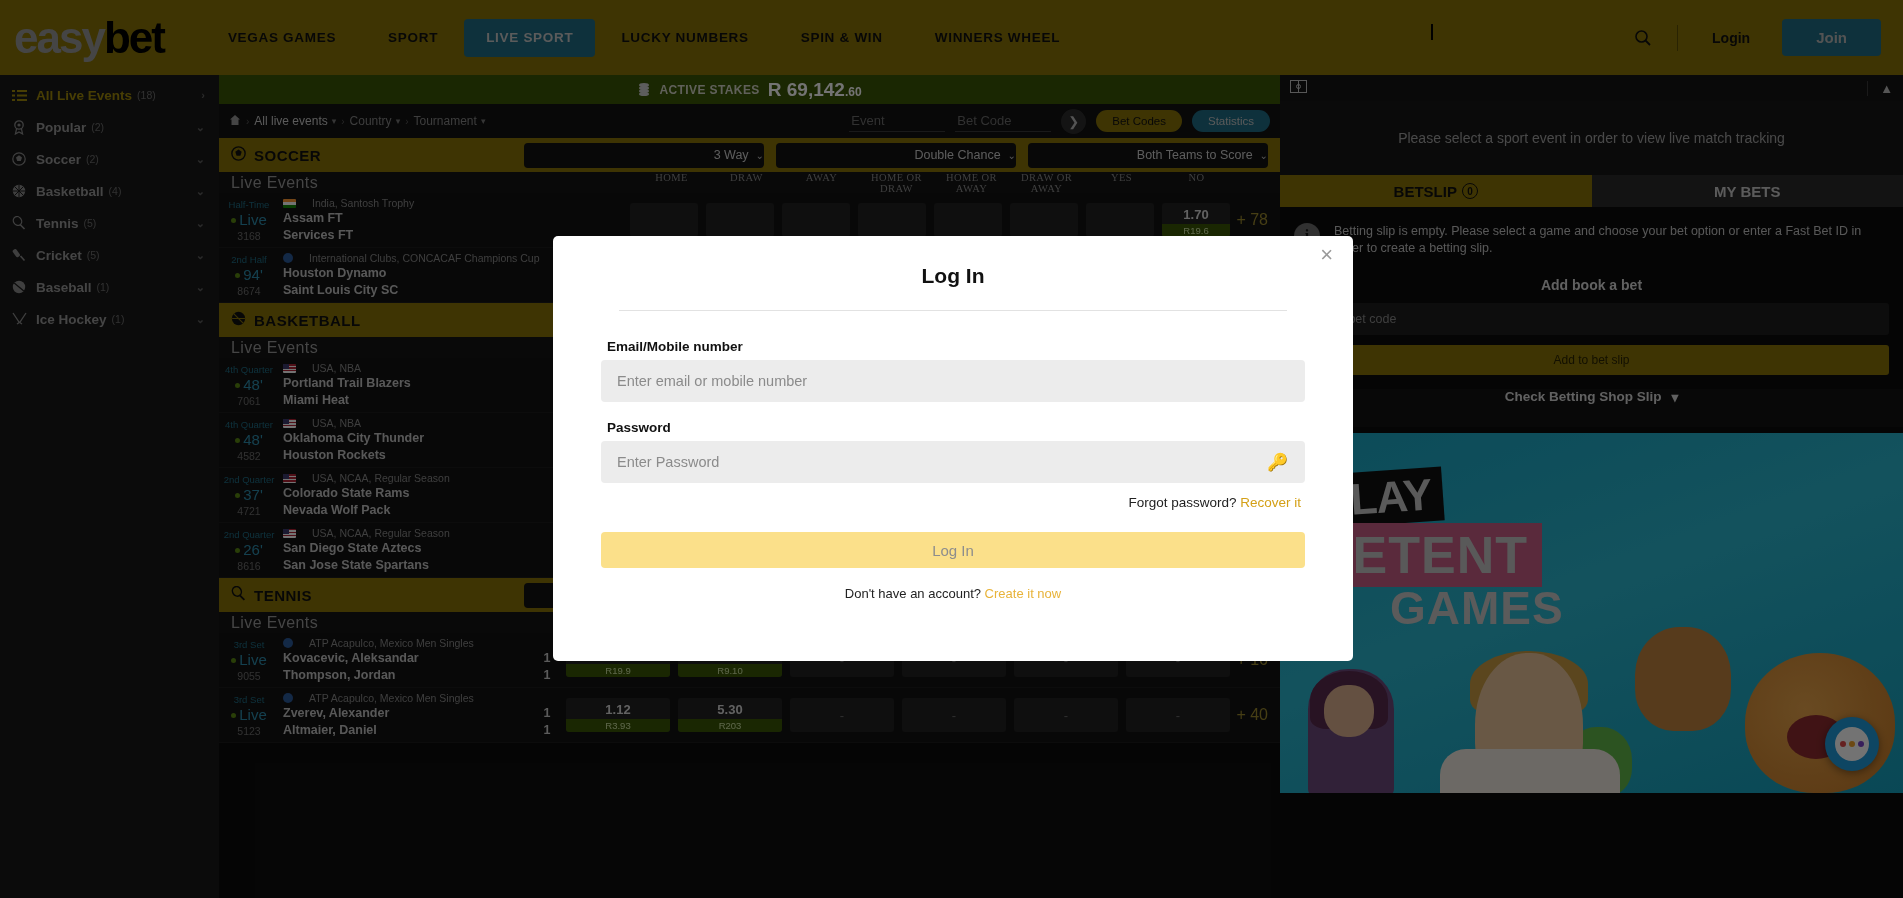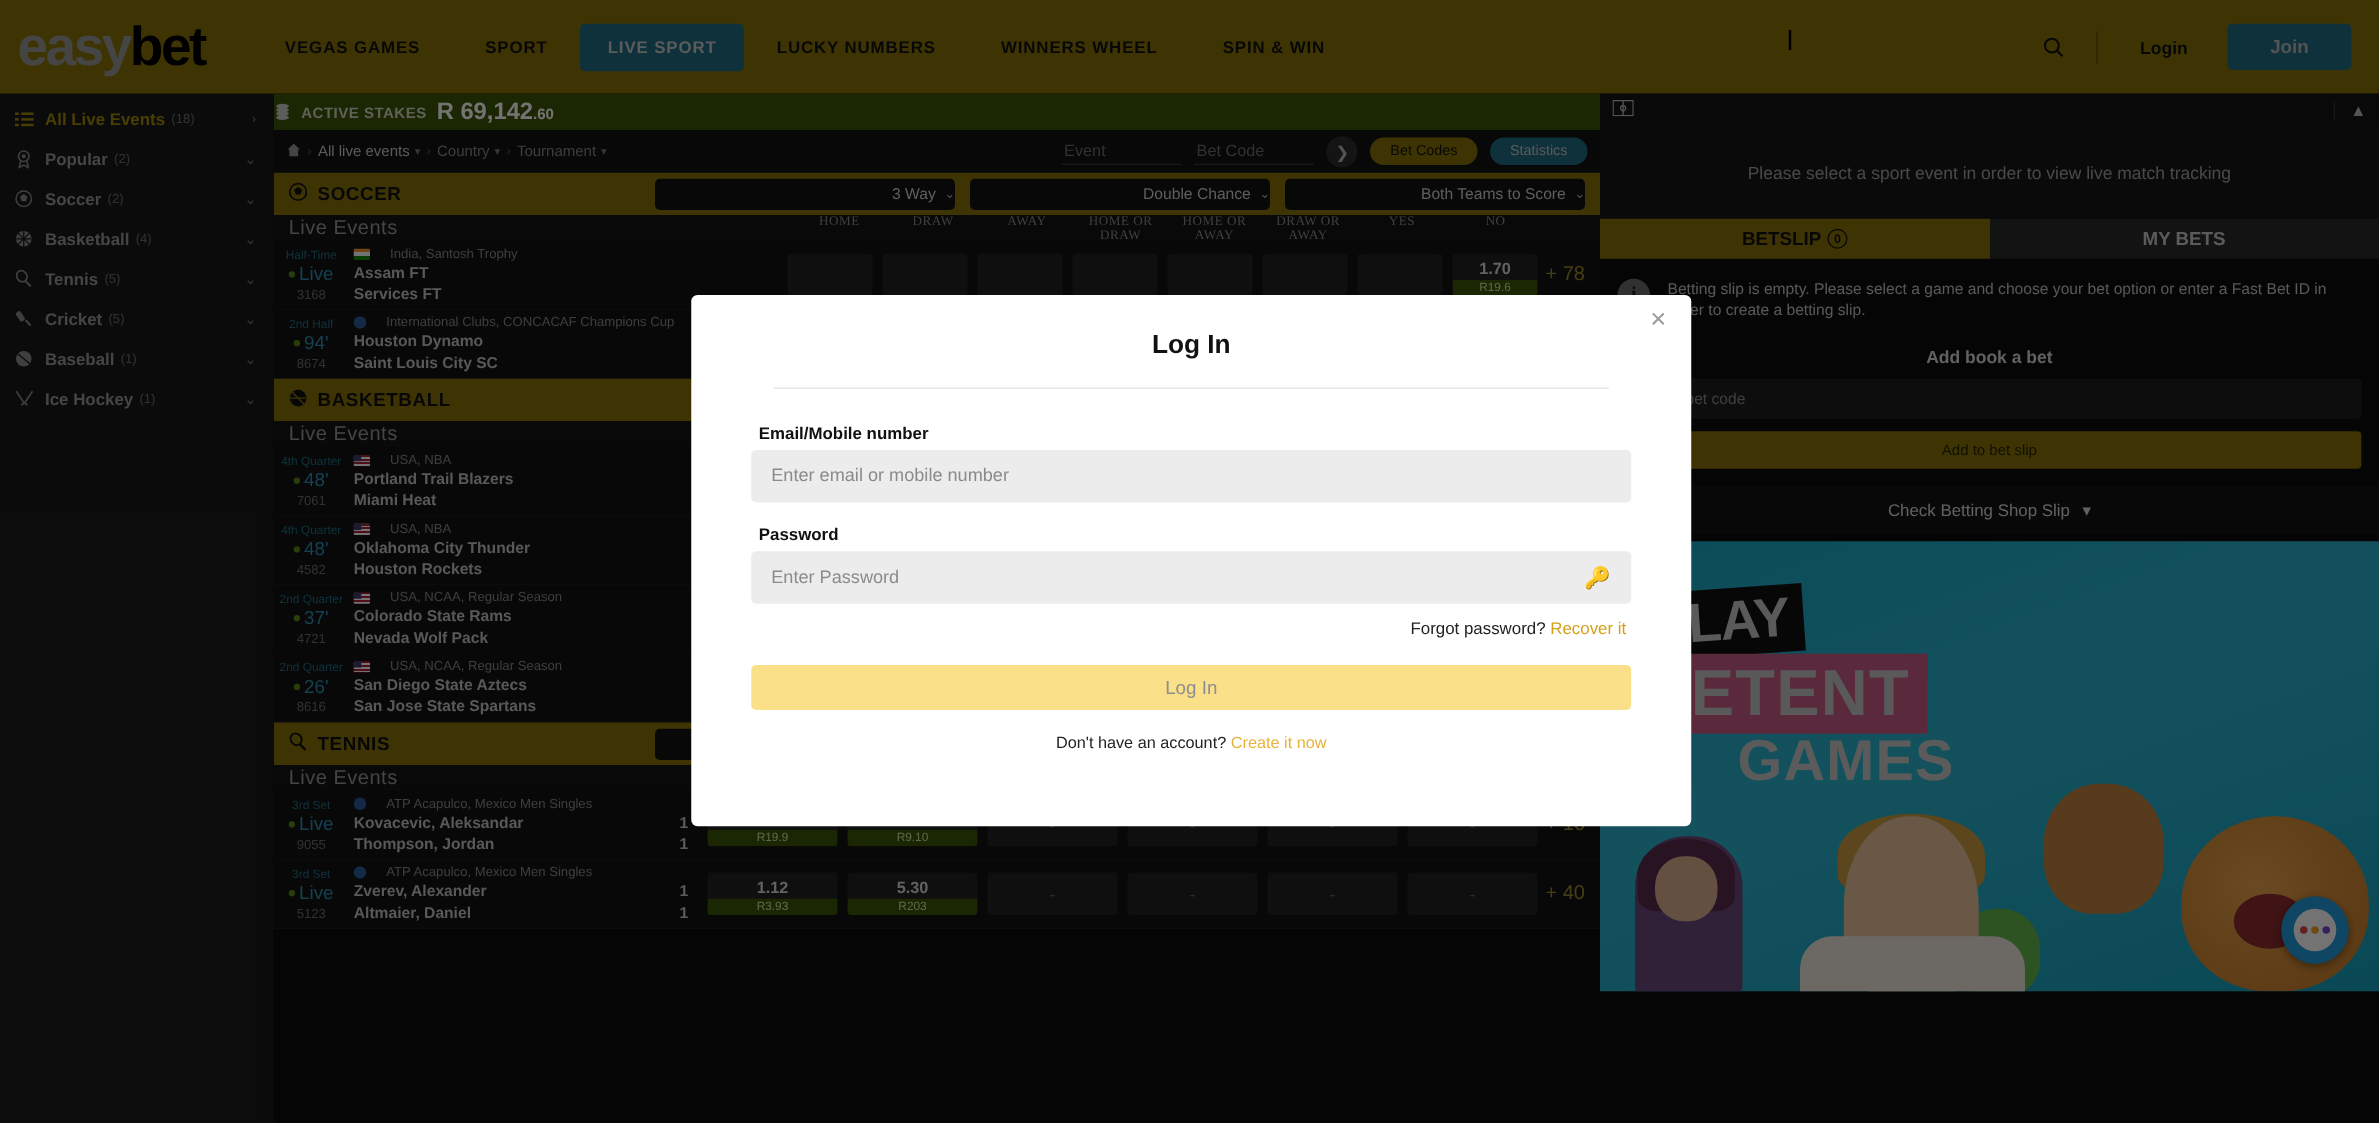--- a/index.html
+++ b/index.html
@@ -50,21 +50,21 @@
   }
   .sb-item.active { color: #a08a0a; }
   .sb-ico { width: 24px; display: flex; align-items: center; justify-content: flex-start; flex: none; }
   .sb-label { flex: none; }
   .sb-count { color: #6e6e6e; font-size: 10.5px; font-weight: normal; margin-left: 5px; }
   .sb-chev { margin-left: auto; color: #5e5e5e; font-size: 11px; }
 
   
   .center { position: absolute; top: 75px; left: 219px; width: 1061px; height: 823px; background: #0d0d0d; overflow: hidden; }
   .stakes-bar {
-    height: 29px; background: #3b5806; display: flex; align-items: center; gap: 8px;
+    height: 29px; background: #3b5806; display: flex; align-items: center; justify-content: center; gap: 8px;
   }
   .stakes-label { color: #d6d6c8; font-size: 12px; font-weight: bold; letter-spacing: 0.4px; }
   .stakes-val { color: #fff; font-size: 19px; font-weight: bold; }
   .stakes-val .cents { font-size: 12px; }
 
   .breadcrumb-bar {
     height: 34px; background: #121212; display: flex; align-items: center; padding: 0 10px;
     position: relative;
   }
   .bc { display: flex; align-items: center; color: #888; font-size: 12px; gap: 5px; }
@@ -162,22 +162,22 @@
   .rs-addbook { text-align: center; color: #d8d8d8; font-size: 14px; font-weight: bold; padding: 16px 0 10px; }
   .rs-codeinput {
     margin: 0 14px; height: 32px; background: #1e1e1e; border-radius: 3px; display: flex; align-items: center;
     padding: 0 12px; color: #8b8b8b; font-size: 12.5px; cursor: text;
   }
   .rs-addslip {
     margin: 10px 14px 0; height: 30px; background: #8a7408; border-radius: 3px;
     display: flex; align-items: center; justify-content: center; color: #2a2403; font-size: 12px; cursor: pointer;
   }
   .rs-shopslip {
-    margin-top: 14px; height: 38px; background: #131313; display: flex; align-items: center; justify-content: center;
-    color: #d8d8d8; font-size: 13.5px; font-weight: normal; gap: 10px; cursor: pointer;
+    margin-top: 14px; height: 38px; background: #131313; display: flex; align-items: flex-start; justify-content: center;
+    color: #d8d8d8; font-size: 13.5px; font-weight: bold; gap: 10px; cursor: pointer;
   }
   .promo {
     margin-top: 6px; height: 360px; position: relative; overflow: hidden;
     background: linear-gradient(160deg, #1aa6c4 0%, #2bb6cf 45%, #16a0bd 100%);
   }
   .promo-word1 { position: absolute; left: 30px; top: 38px; background:#111; color:#c8c8c8; font-size: 44px; font-weight: bold; letter-spacing:-1px; padding: 2px 12px; transform: rotate(-4deg); }
   .promo-word2 { position: absolute; left: 20px; top: 90px; background:#c85d86; color:#c5c5c5; font-size: 52px; font-weight: bold; letter-spacing: 1px; padding: 2px 14px; }
   .promo-word3 { position: absolute; left: 110px; top: 148px; color:#c9c9c9; font-size: 46px; font-weight: bold; letter-spacing: 1px; }
   .promo-fig { position: absolute; bottom: -10px; left: 0; right: 0; height: 190px; }
   .chef-head { position:absolute; left: 195px; bottom: 0; width: 108px; height: 150px; background:#e8c49a; border-radius: 48% 48% 40% 40%; }
@@ -236,22 +236,22 @@
 
   <div class="header">
     <div class="logo">
       <span class="easy">easy</span><span class="bet">bet</span>
     </div>
     <div class="mainnav" id="mainnav">
         <div class="navitem">VEGAS GAMES</div>
         <div class="navitem">SPORT</div>
         <div class="navitem active">LIVE SPORT</div>
         <div class="navitem">LUCKY NUMBERS</div>
+        <div class="navitem">SPIN &amp; WIN</div>
         <div class="navitem">WINNERS WHEEL</div>
-        <div class="navitem">SPIN &amp; WIN</div>
       </div>
     <div class="header-right">
       <div class="search-ico">
         <svg width="18" height="18" viewBox="0 0 18 18">
             <circle cx="7.5" cy="7.5" r="5.5" fill="none" stroke="#111" stroke-width="1.6"></circle>
             <line x1="11.5" y1="11.5" x2="16" y2="16" stroke="#111" stroke-width="1.8"></line>
           </svg>
       </div>
       <div class="vdiv"></div>
       <div class="loginlink">Login</div>

